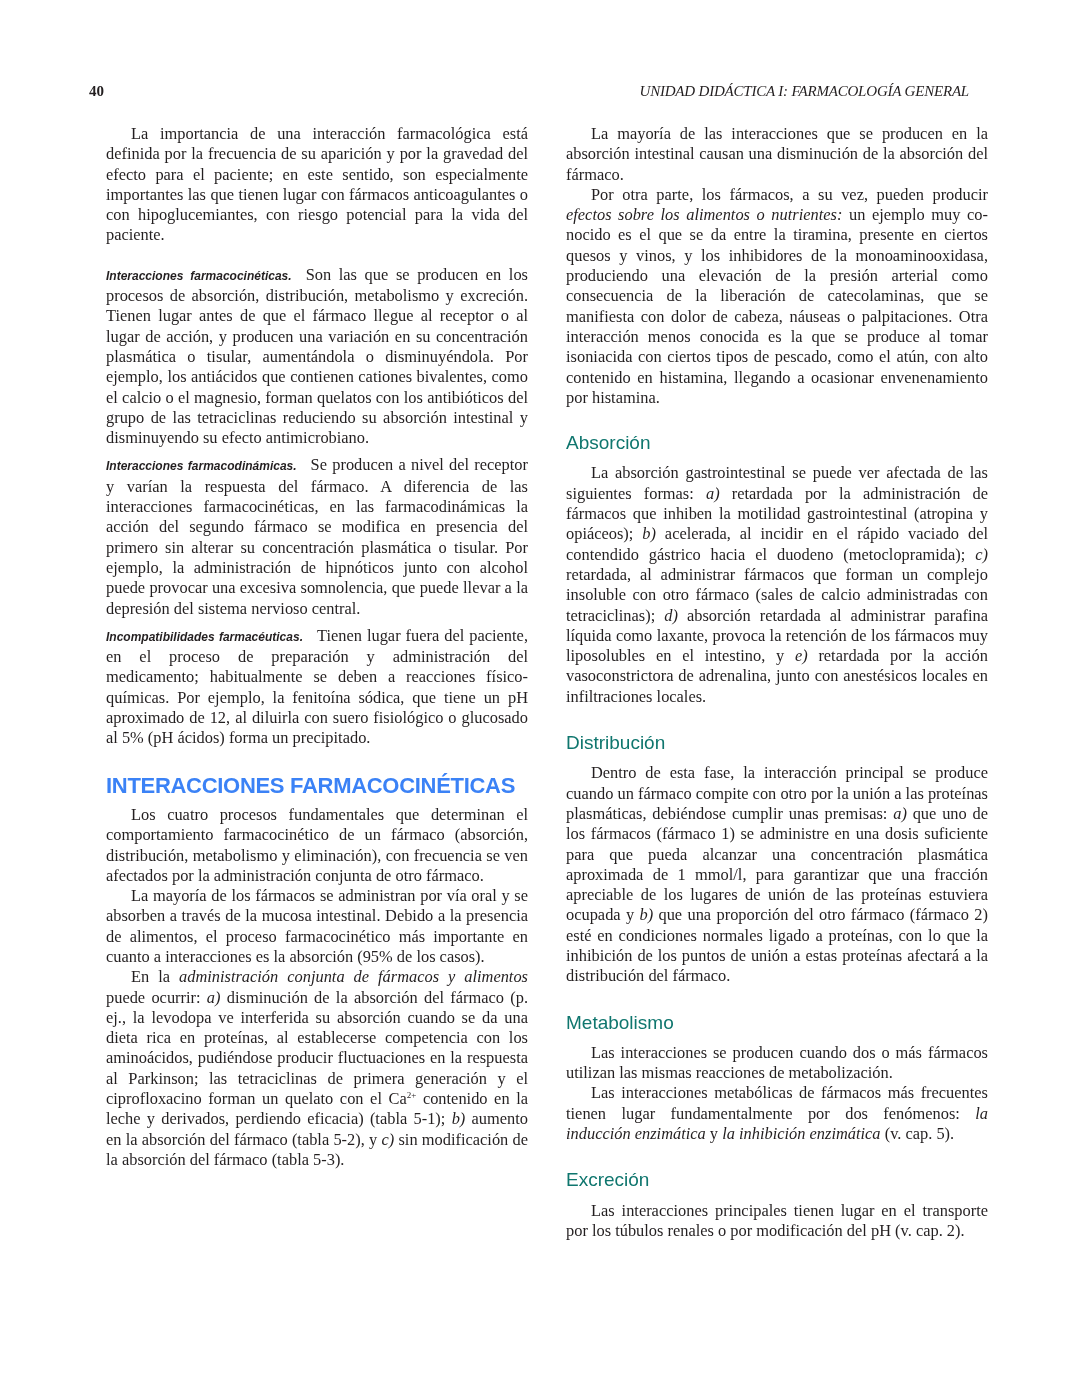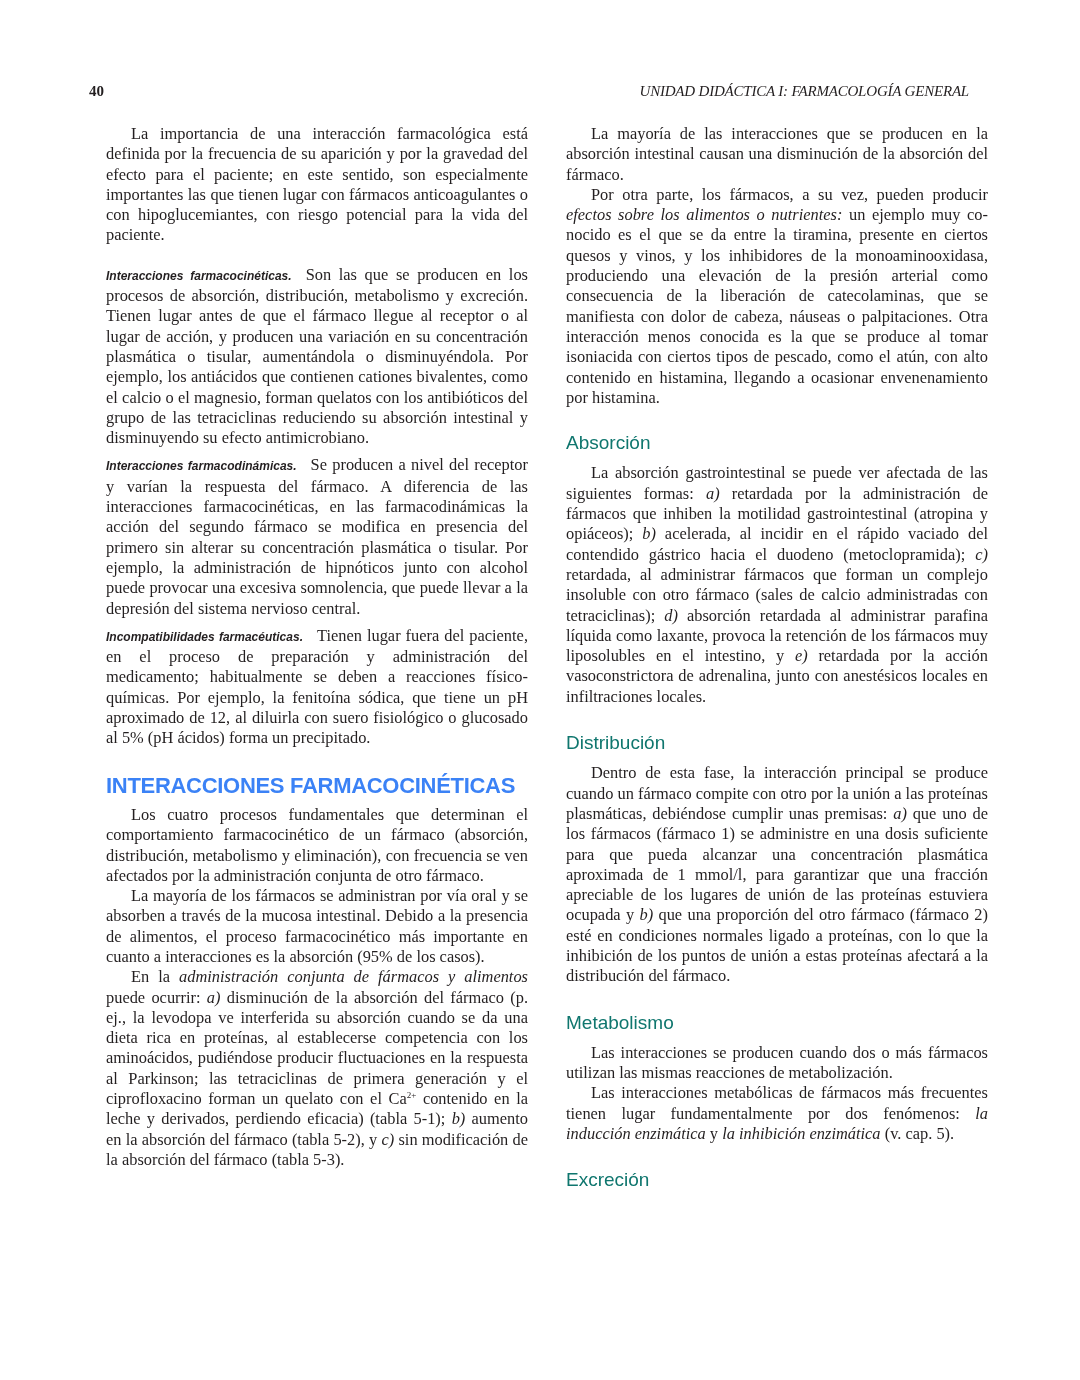--- a/index.html
+++ b/index.html
@@ -68,13 +68,14 @@
   <p class="ind"><span>La absorción gastrointestinal se puede ver afectada de las siguientes formas: </span><em>a)</em><span> retardada por la administración de fármacos que inhiben la motilidad gastrointestinal (atropina y opiáceos); </span><em>b)</em><span> acelerada, al incidir en el rápido vaciado del contendido gástrico hacia el duodeno (meto­clopramida); </span><em>c)</em><span> retardada, al administrar fármacos que for­man un complejo insoluble con otro fármaco (sales de cal­cio administradas con tetraciclinas); </span><em>d)</em><span> absorción retardada al administrar parafina líquida como laxante, provoca la retención de los fármacos muy liposolubles en el intestino, y </span><em>e)</em><span> retardada por la acción vasoconstrictora de adrenalina, junto con anestésicos locales en infiltraciones locales.</span></p>
 
   <h3 class="sub-title">Distribución</h3>
   <p class="ind"><span>Dentro de esta fase, la interacción principal se produ­ce cuando un fármaco compite con otro por la unión a las proteínas plasmáticas, debiéndose cumplir unas pre­misas: </span><em>a)</em><span> que uno de los fármacos (fármaco 1) se adminis­tre en una dosis suficiente para que pueda alcanzar una concentración plasmática aproximada de 1 mmol/l, para garantizar que una fracción apreciable de los lugares de unión de las proteínas estuviera ocupada y </span><em>b)</em><span> que una proporción del otro fármaco (fármaco 2) esté en condi­ciones normales ligado a proteínas, con lo que la inhibi­ción de los puntos de unión a estas proteínas afectará a la distribución del fármaco.</span></p>
 
   <h3 class="sub-title">Metabolismo</h3>
   <p class="ind">Las interacciones se producen cuando dos o más fár­macos utilizan las mismas reacciones de metabolización.</p>
   <p class="ind"><span>Las interacciones metabólicas de fármacos más frecuen­tes tienen lugar fundamentalmente por dos fenómenos: </span><em>la inducción enzimática</em><span> y </span><em>la inhibición enzimática</em><span> (v. cap. 5).</span></p>
 
   <h3 class="sub-title">Excreción</h3>
+  <p class="ind">Las interacciones principales tienen lugar en el trans­porte por los túbulos renales o por modificación del pH (v. cap. 2).</p>
 </div>
 
 </body></html>

